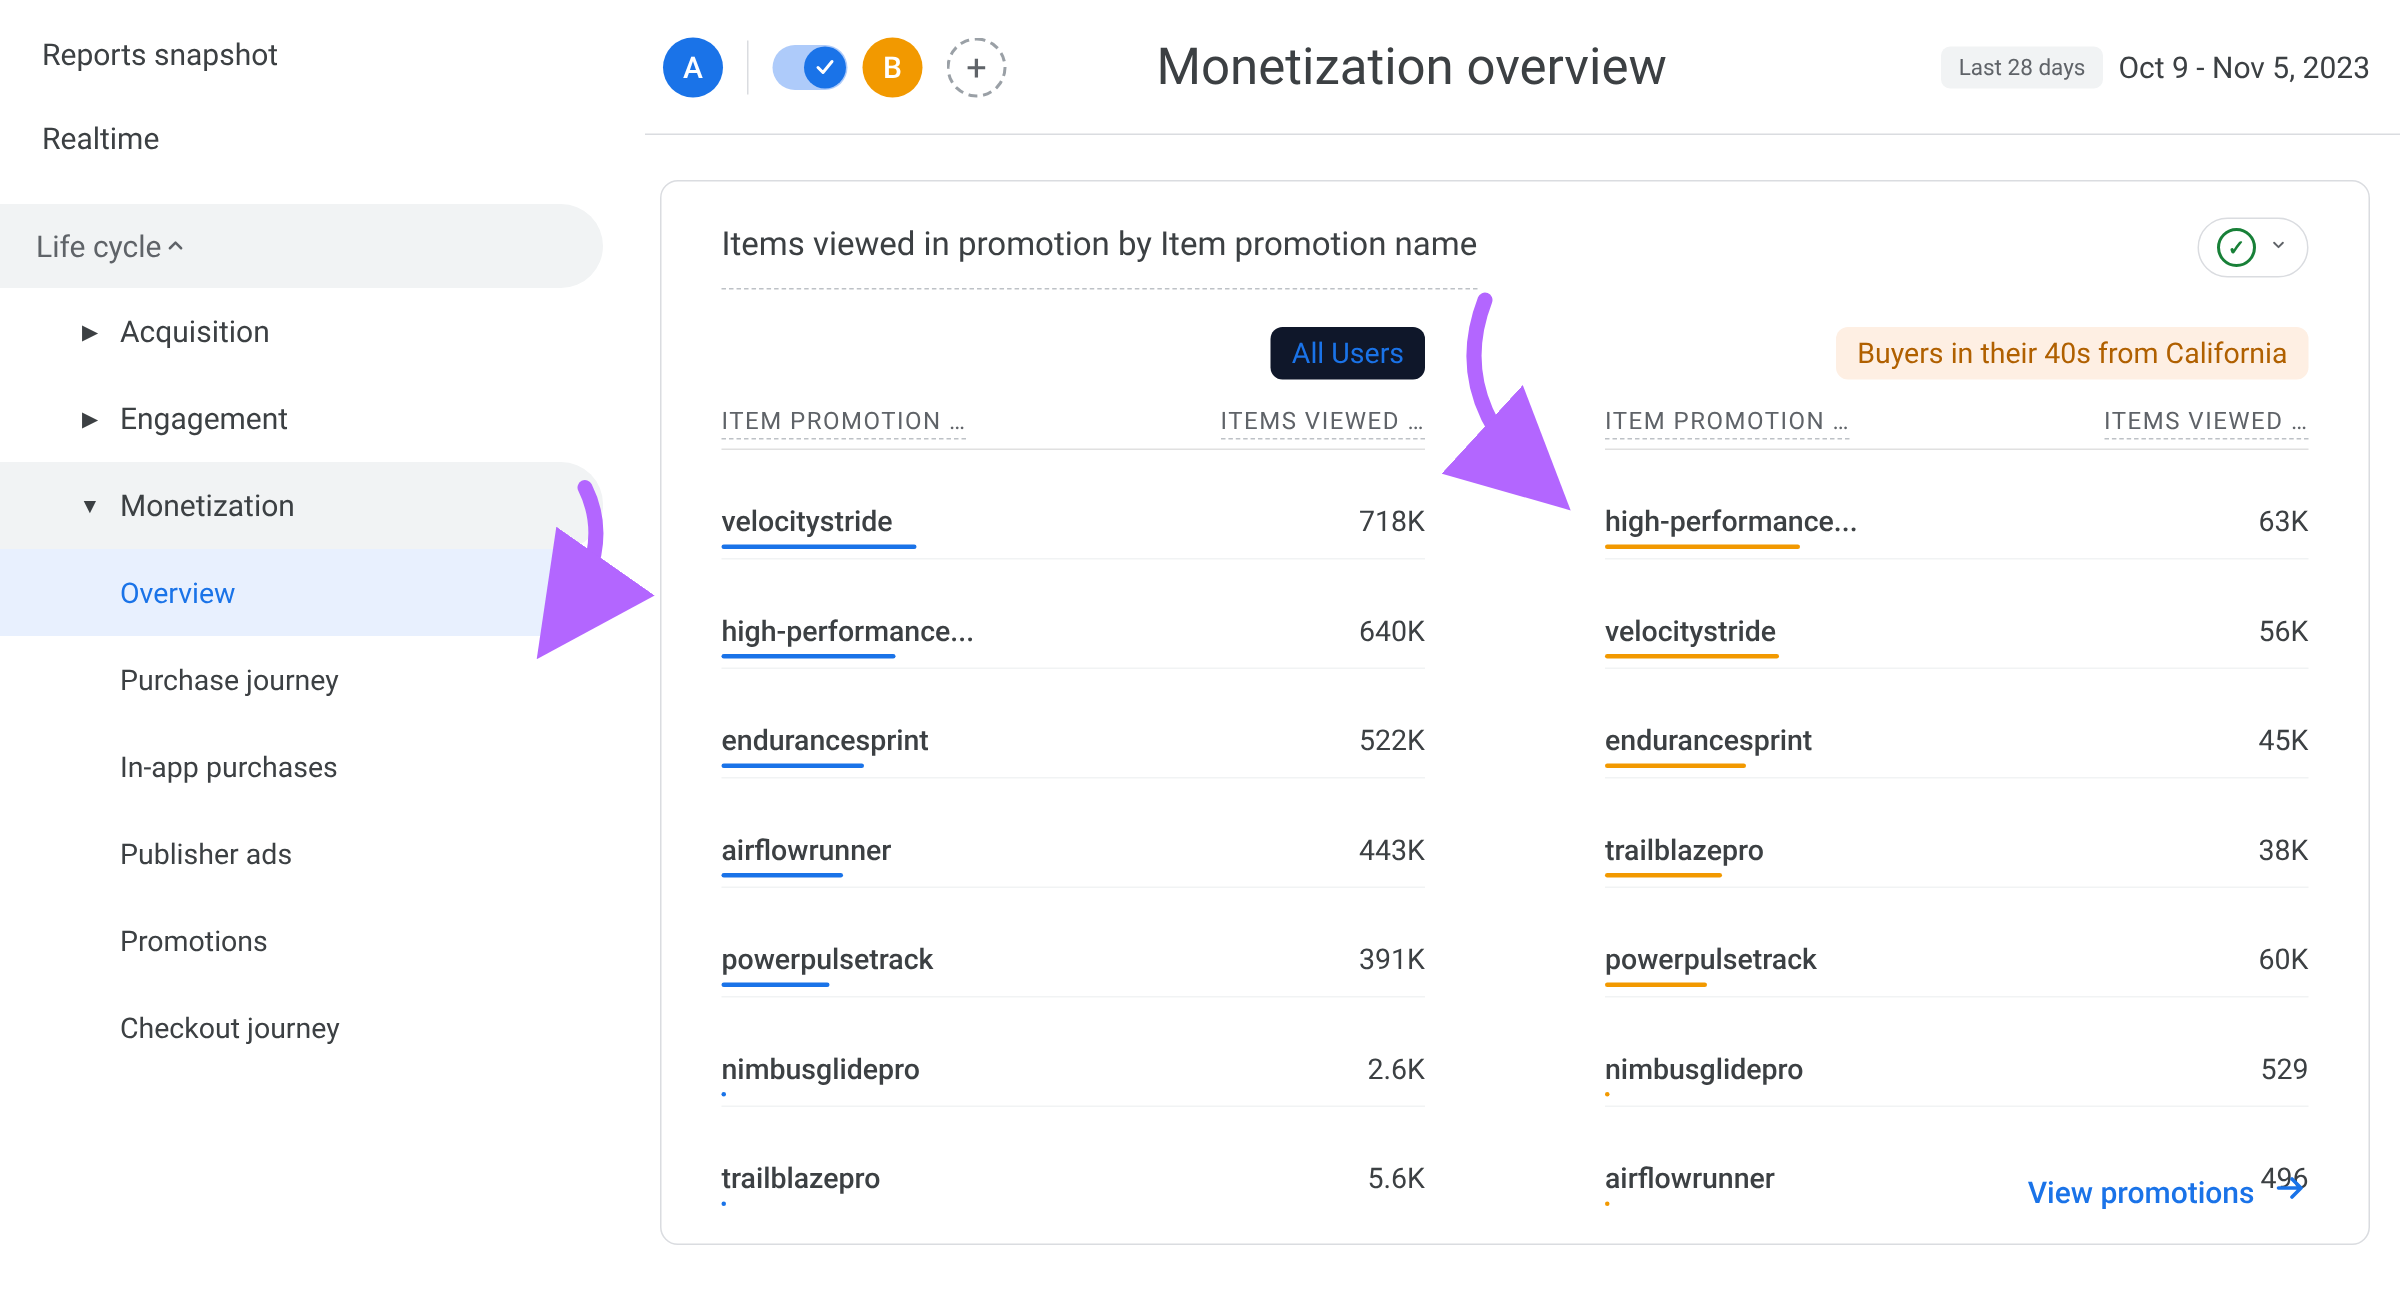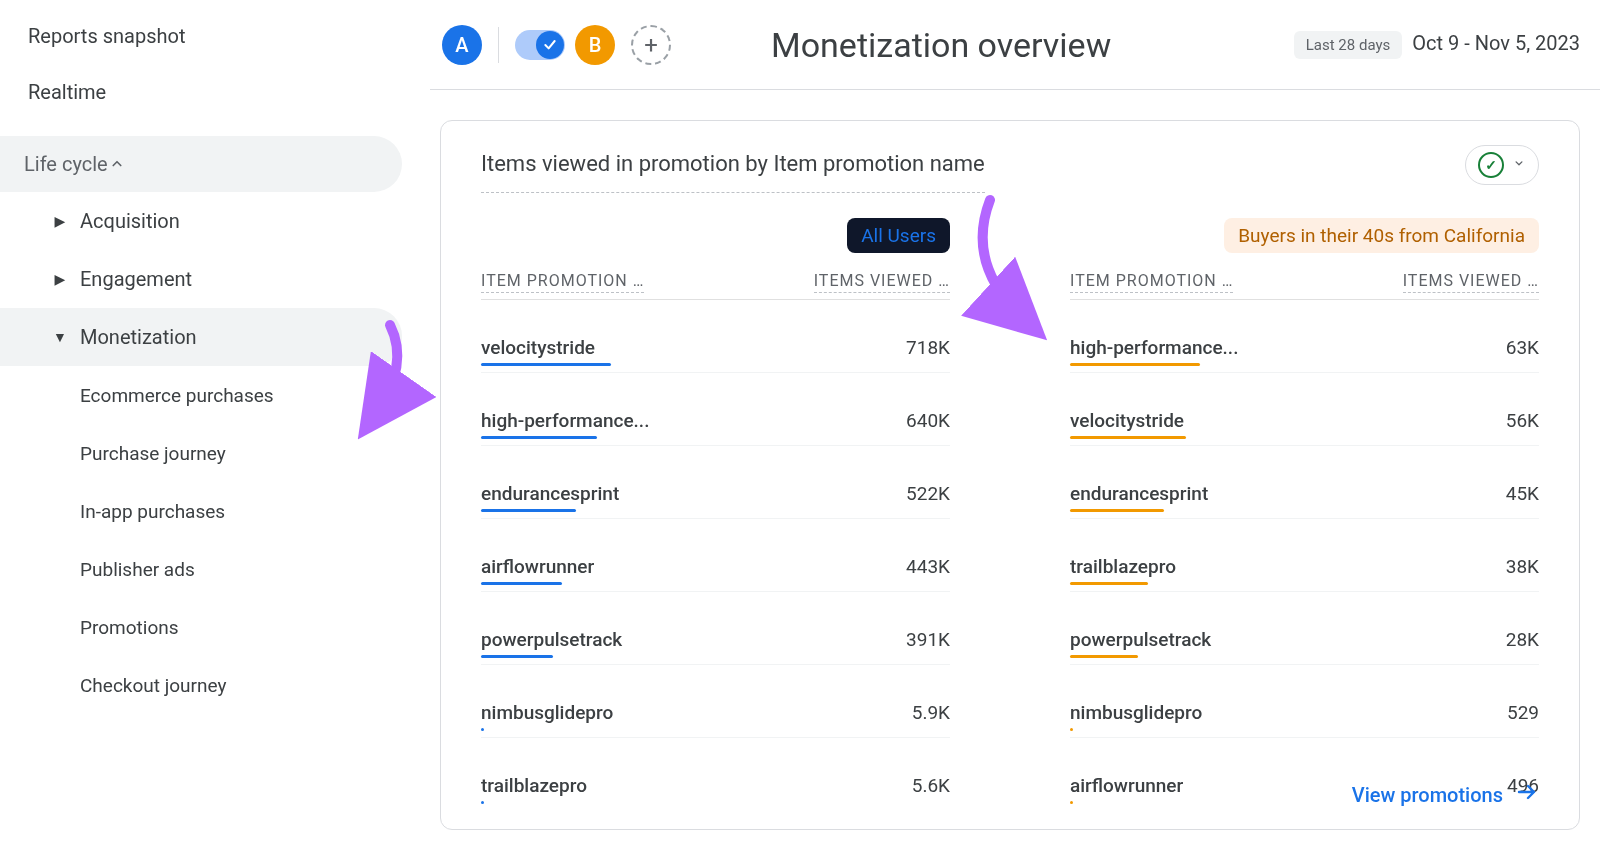--- a/index.html
+++ b/index.html
@@ -18,21 +18,21 @@
 
 .header { position: absolute; left: 430px; top: 0; right: 0; height: 90px; display: flex; align-items: center; padding-right: 20px; border-bottom: 1px solid #dadce0; }
 .compare-chips { display: flex; align-items: center; gap: 10px; margin-left: 12px; }
 .chip-a { width: 40px; height: 40px; border-radius: 50%; background: #1a73e8; color: #fff; display: flex; align-items: center; justify-content: center; font-size: 20px; font-weight: 500; }
 .divider-v { width: 1px; height: 36px; background: #dadce0; margin: 0 6px; }
 .toggle-wrap { width: 50px; height: 30px; border-radius: 15px; background: #aecbfa; position: relative; display: flex; align-items: center; }
 .toggle-knob { width: 28px; height: 28px; border-radius: 50%; background: #1a73e8; position: absolute; right: 1px; display: flex; align-items: center; justify-content: center; color: #fff; }
 .chip-b { width: 40px; height: 40px; border-radius: 50%; background: #f29900; color: #fff; display: flex; align-items: center; justify-content: center; font-size: 20px; font-weight: 500; }
 .chip-add { width: 40px; height: 40px; border-radius: 50%; border: 2px dashed #9aa0a6; display: flex; align-items: center; justify-content: center; color: #5f6368; font-size: 24px; cursor: pointer; margin-left: 6px; }
 .page-title { font-size: 34px; color: #3c4043; margin-left: 100px; font-weight: 400; }
-.date-range { margin-left: auto; display: flex; align-items: flex-start; gap: 10px; }
+.date-range { margin-left: auto; display: flex; align-items: center; gap: 10px; }
 .date-pill { font-size: 15px; color: #5f6368; background: #f1f3f4; padding: 5px 12px; border-radius: 6px; }
 .date-text { font-size: 20px; color: #3c4043; }
 
 .card { position: absolute; left: 440px; top: 120px; right: 20px; bottom: 30px; background: #fff; border: 1px solid #dadce0; border-radius: 12px; padding: 30px 40px 20px 40px; }
 .card-title { font-size: 22px; color: #3c4043; border-bottom: 1px dashed #bdc1c6; display: inline-block; padding-bottom: 16px; }
 .status-pill { position: absolute; right: 40px; top: 24px; display: flex; align-items: center; gap: 8px; border: 1px solid #dadce0; border-radius: 20px; padding: 6px 12px; cursor: pointer; }
 .check-circle { width: 26px; height: 26px; border-radius: 50%; border: 2px solid #188038; display: flex; align-items: center; justify-content: center; color: #188038; font-size: 14px; font-weight: bold; }
 
 .tables { display: flex; gap: 120px; margin-top: 25px; }
 .table-col { flex: 1; position: relative; }
@@ -75,21 +75,21 @@
     <span>Acquisition</span>
   </div>
   <div class="sidebar-sub">
     <span class="caret">▶</span>
     <span>Engagement</span>
   </div>
   <div class="sidebar-sub active-group">
     <span class="caret">▼</span>
     <span>Monetization</span>
   </div>
-  <div class="sidebar-sub indent">Ecommerce purchases</div>
+  <div class="sidebar-sub indent selected">Overview</div>
   <div class="sidebar-sub indent">Purchase journey</div>
   <div class="sidebar-sub indent">In-app purchases</div>
   <div class="sidebar-sub indent">Publisher ads</div>
   <div class="sidebar-sub indent">Promotions</div>
   <div class="sidebar-sub indent">Checkout journey</div>
 </div>
 
 <div class="header">
   <div class="compare-chips">
     <div class="chip-a">A</div>
@@ -165,21 +165,21 @@
               <div class="name">powerpulsetrack</div>
               <div class="bar blue" style="width: 71.5px;"></div>
             </div>
             <div class="val">391K</div>
           </div>
           <div class="trow">
             <div style="flex: 1 1 0%;">
               <div class="name">nimbusglidepro</div>
               <div class="bar blue" style="width: 2.6px;"></div>
             </div>
-            <div class="val">5.9K</div>
+            <div class="val">2.6K</div>
           </div>
           <div class="trow">
             <div style="flex: 1 1 0%;">
               <div class="name">trailblazepro</div>
               <div class="bar blue" style="width: 2.6px;"></div>
             </div>
             <div class="val">5.6K</div>
           </div>
         </div>
     </div>
@@ -216,21 +216,21 @@
               <div class="name">trailblazepro</div>
               <div class="bar orange" style="width: 78px;"></div>
             </div>
             <div class="val">38K</div>
           </div>
           <div class="trow">
             <div style="flex: 1 1 0%;">
               <div class="name">powerpulsetrack</div>
               <div class="bar orange" style="width: 67.6px;"></div>
             </div>
-            <div class="val">28K</div>
+            <div class="val">60K</div>
           </div>
           <div class="trow">
             <div style="flex: 1 1 0%;">
               <div class="name">nimbusglidepro</div>
               <div class="bar orange" style="width: 2.6px;"></div>
             </div>
             <div class="val">529</div>
           </div>
           <div class="trow">
             <div style="flex: 1 1 0%;">

